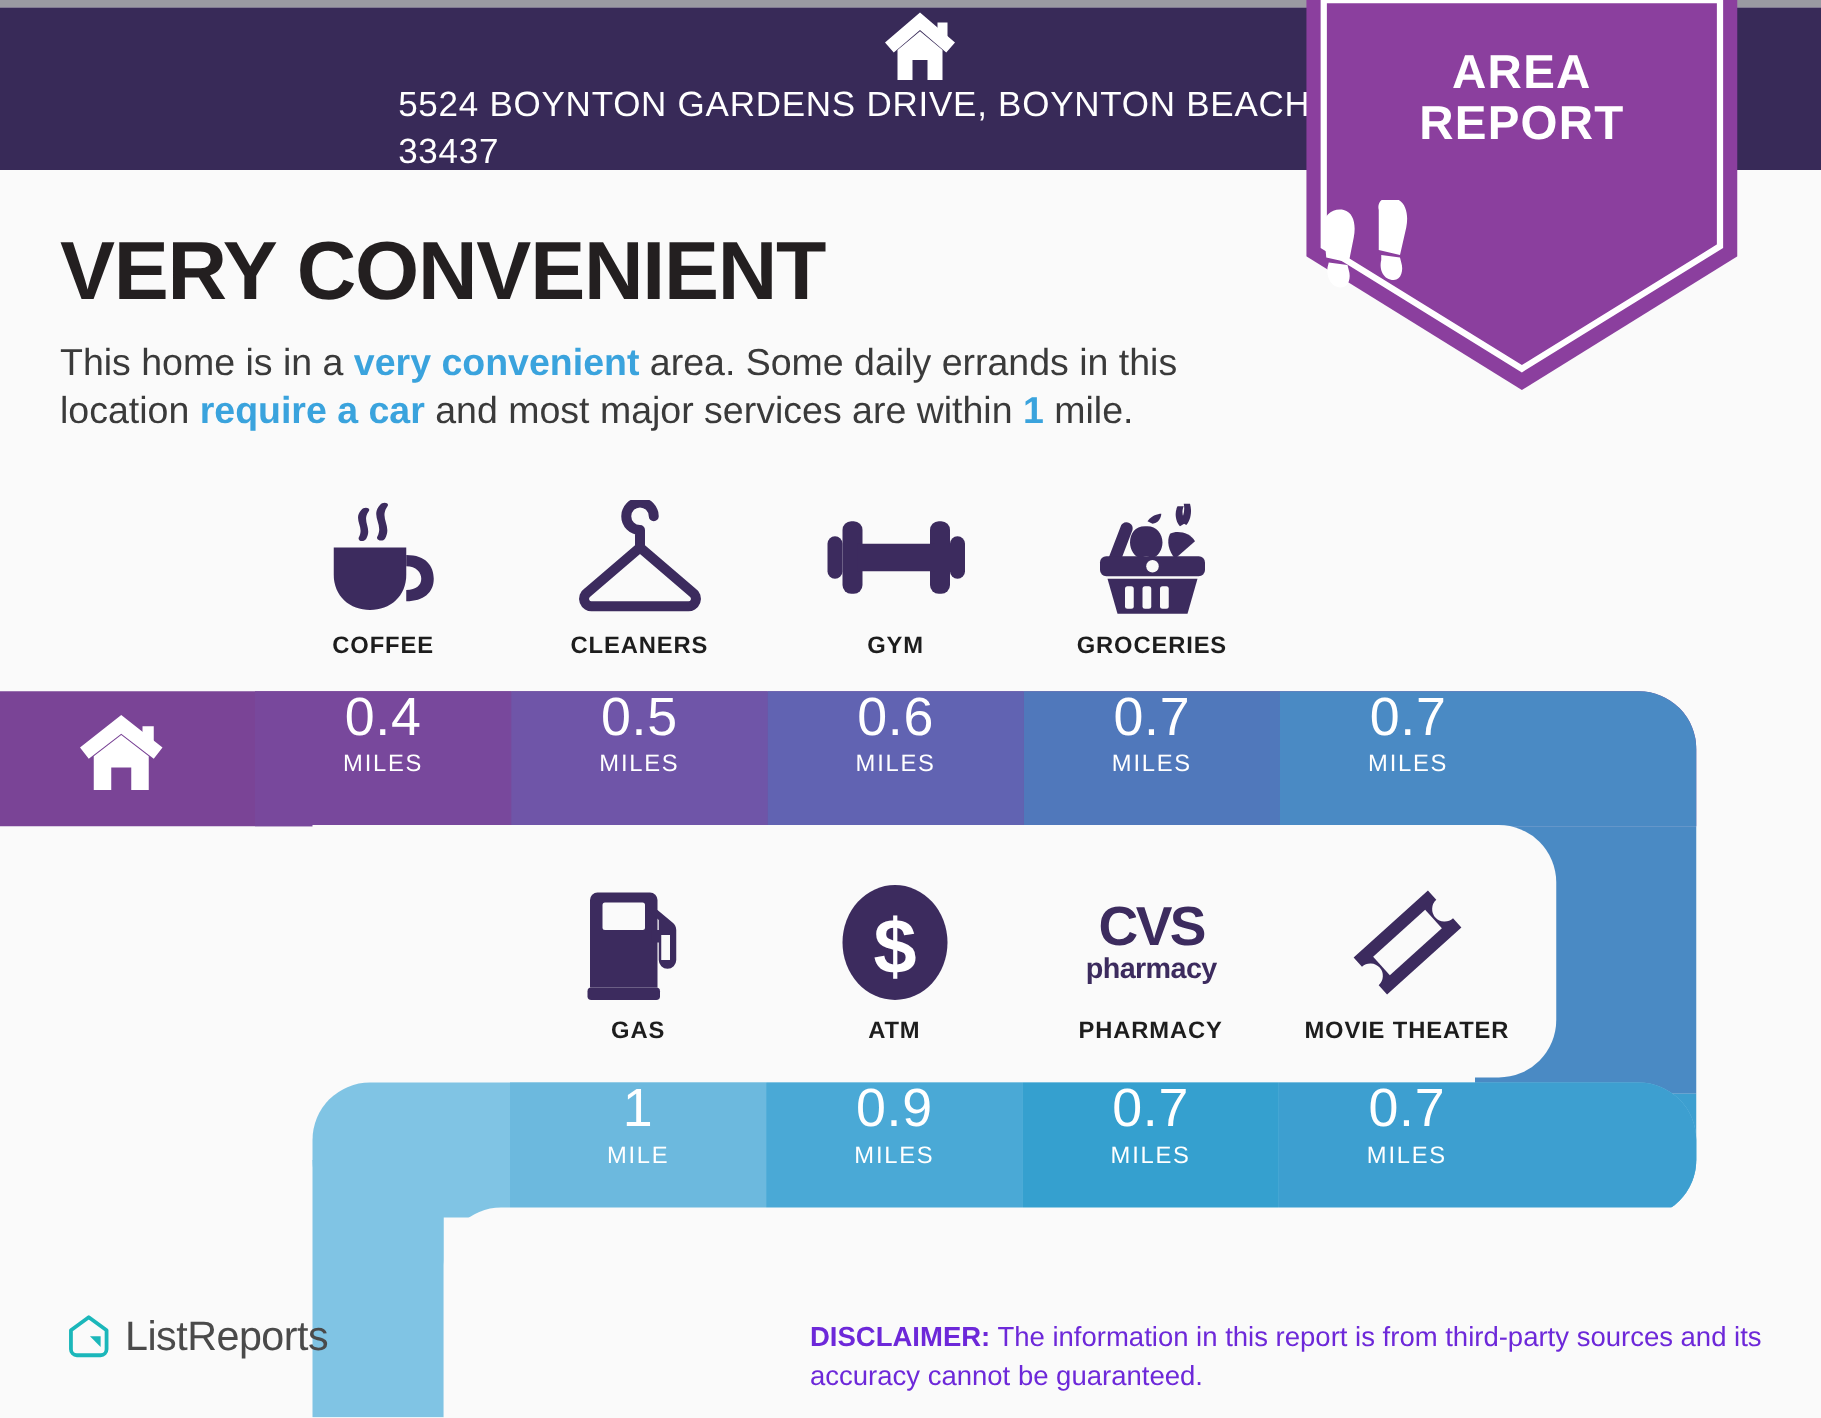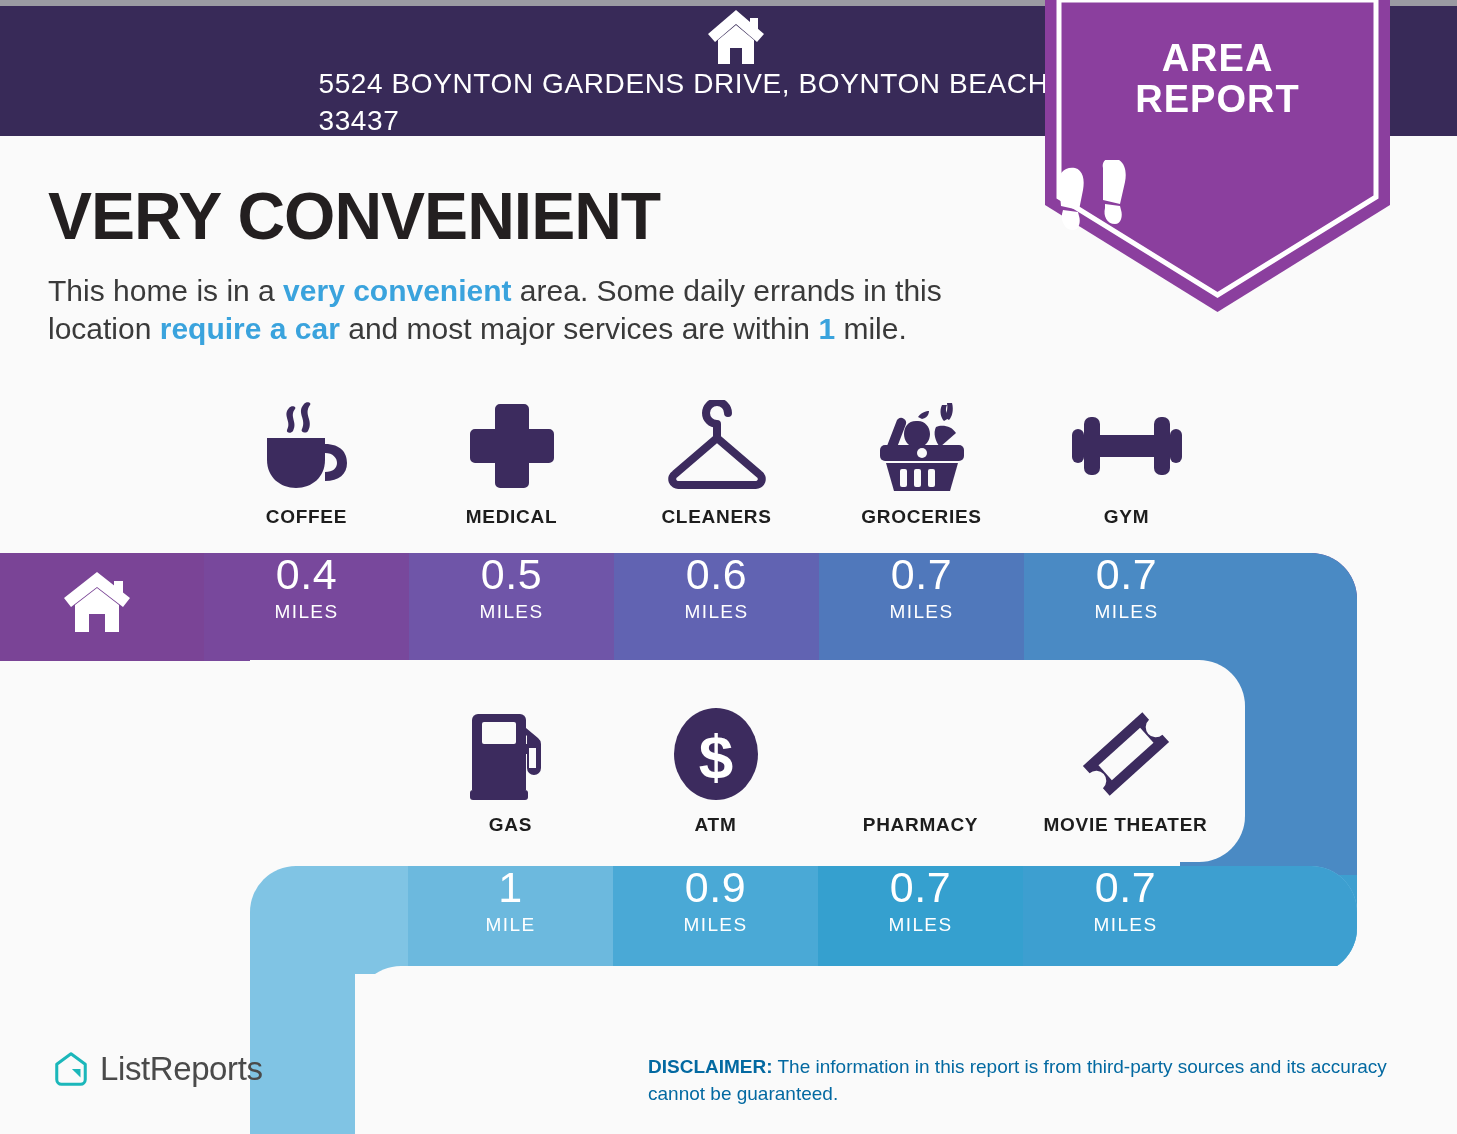--- a/index.html
+++ b/index.html
@@ -106,21 +106,21 @@
   .footer-logo{
     position:absolute; left:52px; top:1050px; z-index:7;
     display:flex; align-items:flex-start;
   }
   .logo-mark{ width:38px; height:38px; margin-right:10px; }
   .logo-text{
     font-size:33px; color:#4a4a4a; font-weight:400; letter-spacing:-.4px;
   }
   .disclaimer{
     position:absolute; left:648px; top:1054px; width:770px; z-index:7;
-    font-size:19px; line-height:1.42; color:#0369a1;
+    font-size:22px; line-height:1.42; color:#6d28d9;
   }
   .disclaimer b{ font-weight:700; }
 </style>
 </head>
 <body>
 
 <div class="top-strip"></div>
 
 <div class="header">
   <span class="header-home-icon">
@@ -207,83 +207,75 @@
           <path d="M30 8 c-7 8 3 13 -2 22 c-1 3 4 4 6 1 c5 -9 -4 -14 2 -22 c2 -3 -4 -4 -6 -1z"></path>
           <path d="M45 4 c-8 9 3 15 -2 25 c-2 3 4 5 6 2 c6 -11 -5 -16 2 -26 c2 -3 -4 -4 -6 -1z"></path>
           <path d="M8 38 h58 v22 c0 17 -13 28 -29 28 s-29 -11 -29 -28 z"></path>
           <path d="M66 44 c16 0 22 9 22 19 c0 11 -8 18 -22 18 v-9 c8 0 12 -4 12 -9 c0 -5 -4 -10 -12 -10z"></path>
         </g>
       </svg>
     </span>
     <span class="icon-label">COFFEE</span>
   </div>
 
-  <div class="icon-cell">
-    <span class="icon-glyph">
-      <svg width="92" height="92" viewBox="0 0 92 92">
-        <path d="M34 4 h24 a5 5 0 0 1 5 5 v20 h20 a5 5 0 0 1 5 5 v24 a5 5 0 0 1 -5 5 h-20 v20 a5 5 0 0 1 -5 5 h-24 a5 5 0 0 1 -5 -5 v-20 h-20 a5 5 0 0 1 -5 -5 v-24 a5 5 0 0 1 5 -5 h20 v-20 a5 5 0 0 1 5 -5z" fill="#3c2b5e"></path>
-      </svg>
-    </span>
-    <span class="icon-label">MEDICAL</span>
-  </div>
 
   <div class="icon-cell">
     <span class="icon-glyph">
       <svg width="108" height="92" viewBox="0 0 108 92">
         <g fill="none" stroke="#3c2b5e" stroke-width="8" stroke-linejoin="round" stroke-linecap="round">
           <path d="M54 38 v-14 a11 11 0 1 1 11 -11"></path>
           <path d="M54 38 L12 74 a6 6 0 0 0 4 11 h76 a6 6 0 0 0 4 -11 Z"></path>
         </g>
       </svg>
     </span>
     <span class="icon-label">CLEANERS</span>
-  </div>
-
-  <div class="icon-cell">
-    <span class="icon-glyph">
-      <svg width="100" height="94" viewBox="0 0 100 94">
-        <g fill="#3c2b5e">
-
-          <path d="M44 22 c-8 0 -12 6 -12 13 c0 6 4 12 8 12 c2 0 3 -1 5 -1 c2 0 3 1 5 1 c4 0 8 -6 8 -12 c0 -7 -5 -13 -12 -13z"></path>
-          <path d="M46 18 c4 -6 11 -6 11 -6 c0 0 0 7 -7 8z"></path>
-
-          <path d="M70 6 c-3 6 -1 13 2 16 l5 -3 c-3 -4 -4 -9 -2 -13z"></path>
-          <path d="M80 4 c2 7 0 14 -3 17 l-5 -3 c3 -4 4 -9 3 -14z"></path>
-          <path d="M64 28 c6 -3 16 -1 20 6 l-16 14 c-5 -6 -7 -14 -4 -20z"></path>
-
-          <path d="M26 20 a5 5 0 0 1 8 5 l-10 26 l-9 -4 l10 -26z"></path>
-
-          <rect x="8" y="46" width="84" height="16" rx="5"></rect>
-          <circle cx="50" cy="54" r="5" fill="#fafafa"></circle>
-
-          <path d="M14 64 h72 l-8 28 h-56 Z"></path>
-          <rect x="28" y="70" width="7" height="18" rx="2" fill="#fafafa"></rect>
-          <rect x="42" y="70" width="7" height="18" rx="2" fill="#fafafa"></rect>
-          <rect x="56" y="70" width="7" height="18" rx="2" fill="#fafafa"></rect>
-        </g>
-      </svg>
-    </span>
-    <span class="icon-label">GROCERIES</span>
   </div>
 
   <div class="icon-cell">
     <span class="icon-glyph">
       <svg width="118" height="74" viewBox="0 0 118 74">
         <g fill="#3c2b5e">
           <rect x="16" y="8" width="16" height="58" rx="7"></rect>
           <rect x="4" y="20" width="12" height="34" rx="6"></rect>
           <rect x="86" y="8" width="16" height="58" rx="7"></rect>
           <rect x="102" y="20" width="12" height="34" rx="6"></rect>
           <rect x="28" y="26" width="62" height="22"></rect>
         </g>
       </svg>
     </span>
     <span class="icon-label">GYM</span>
   </div>
 
+  <div class="icon-cell">
+    <span class="icon-glyph">
+      <svg width="100" height="94" viewBox="0 0 100 94">
+        <g fill="#3c2b5e">
+
+          <path d="M44 22 c-8 0 -12 6 -12 13 c0 6 4 12 8 12 c2 0 3 -1 5 -1 c2 0 3 1 5 1 c4 0 8 -6 8 -12 c0 -7 -5 -13 -12 -13z"></path>
+          <path d="M46 18 c4 -6 11 -6 11 -6 c0 0 0 7 -7 8z"></path>
+
+          <path d="M70 6 c-3 6 -1 13 2 16 l5 -3 c-3 -4 -4 -9 -2 -13z"></path>
+          <path d="M80 4 c2 7 0 14 -3 17 l-5 -3 c3 -4 4 -9 3 -14z"></path>
+          <path d="M64 28 c6 -3 16 -1 20 6 l-16 14 c-5 -6 -7 -14 -4 -20z"></path>
+
+          <path d="M26 20 a5 5 0 0 1 8 5 l-10 26 l-9 -4 l10 -26z"></path>
+
+          <rect x="8" y="46" width="84" height="16" rx="5"></rect>
+          <circle cx="50" cy="54" r="5" fill="#fafafa"></circle>
+
+          <path d="M14 64 h72 l-8 28 h-56 Z"></path>
+          <rect x="28" y="70" width="7" height="18" rx="2" fill="#fafafa"></rect>
+          <rect x="42" y="70" width="7" height="18" rx="2" fill="#fafafa"></rect>
+          <rect x="56" y="70" width="7" height="18" rx="2" fill="#fafafa"></rect>
+        </g>
+      </svg>
+    </span>
+    <span class="icon-label">GROCERIES</span>
+  </div>
+
 </div>
 
 <div class="dist-row dist-row-1">
   <div class="dist-cell">
     <span class="dist-num">0.4</span>
     <span class="dist-unit">MILES</span>
   </div>
   <div class="dist-cell">
     <span class="dist-num">0.5</span>
     <span class="dist-unit">MILES</span>
@@ -323,20 +315,26 @@
     <span class="icon-glyph">
       <svg width="92" height="96" viewBox="0 0 92 96">
         <ellipse cx="46" cy="48" rx="42" ry="46" fill="#3c2b5e"></ellipse>
         <text x="46" y="72" text-anchor="middle" font-family="Liberation Sans, sans-serif" font-size="62" font-weight="700" fill="#ffffff">$</text>
       </svg>
     </span>
     <span class="icon-label">ATM</span>
   </div>
 
   <div class="icon-cell">
+    <span class="icon-glyph">
+      <svg width="128" height="80" viewBox="0 0 128 80">
+        <text x="64" y="42" text-anchor="middle" font-family="Liberation Sans, sans-serif" font-size="44" font-weight="700" fill="#3c2b5e" letter-spacing="-2">CVS</text>
+        <text x="64" y="68" text-anchor="middle" font-family="Liberation Sans, sans-serif" font-size="23" font-weight="700" fill="#3c2b5e" letter-spacing="-.5">pharmacy</text>
+      </svg>
+    </span>
     <span class="icon-label">PHARMACY</span>
   </div>
 
   <div class="icon-cell">
     <span class="icon-glyph">
       <svg width="100" height="96" viewBox="0 0 100 96">
         <g transform="rotate(-42 50 48)" fill="#3c2b5e">
           <path d="M10 28 h80 v10 a10 10 0 0 0 0 20 v10 h-80 v-10 a10 10 0 0 0 0 -20 z"></path>
           <path d="M22 38 h56 v20 h-56 z" fill="#fafafa"></path>
         </g>

